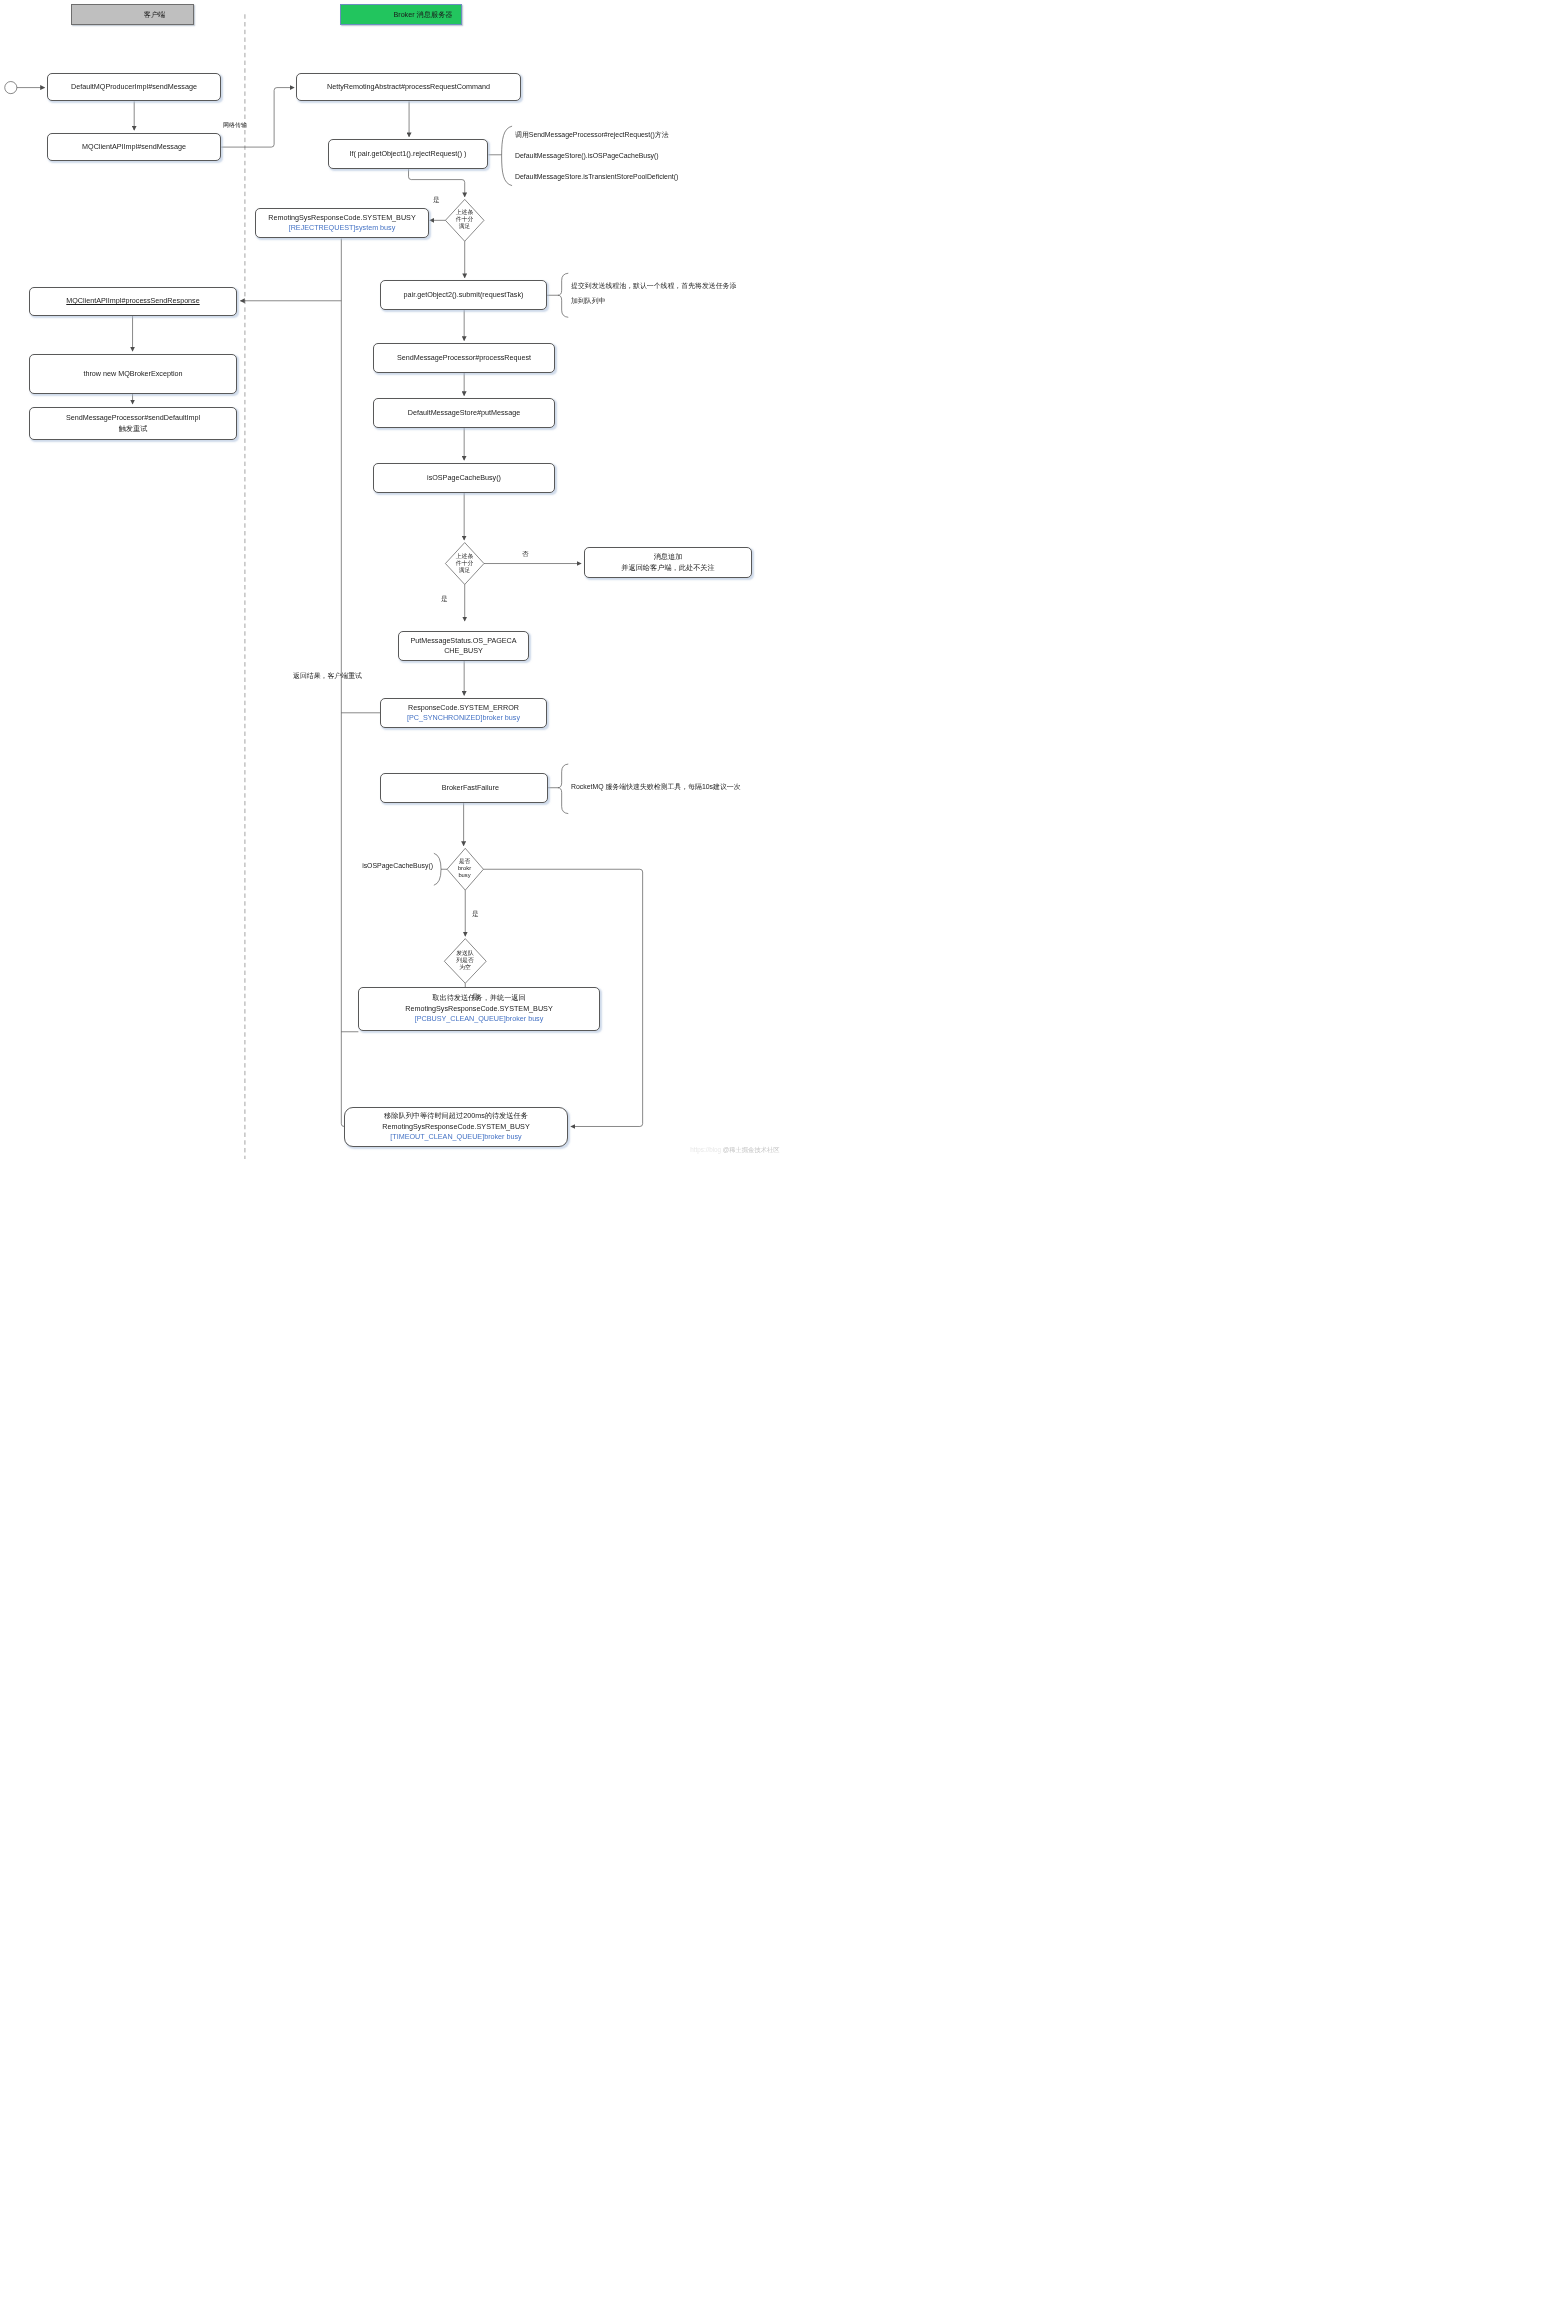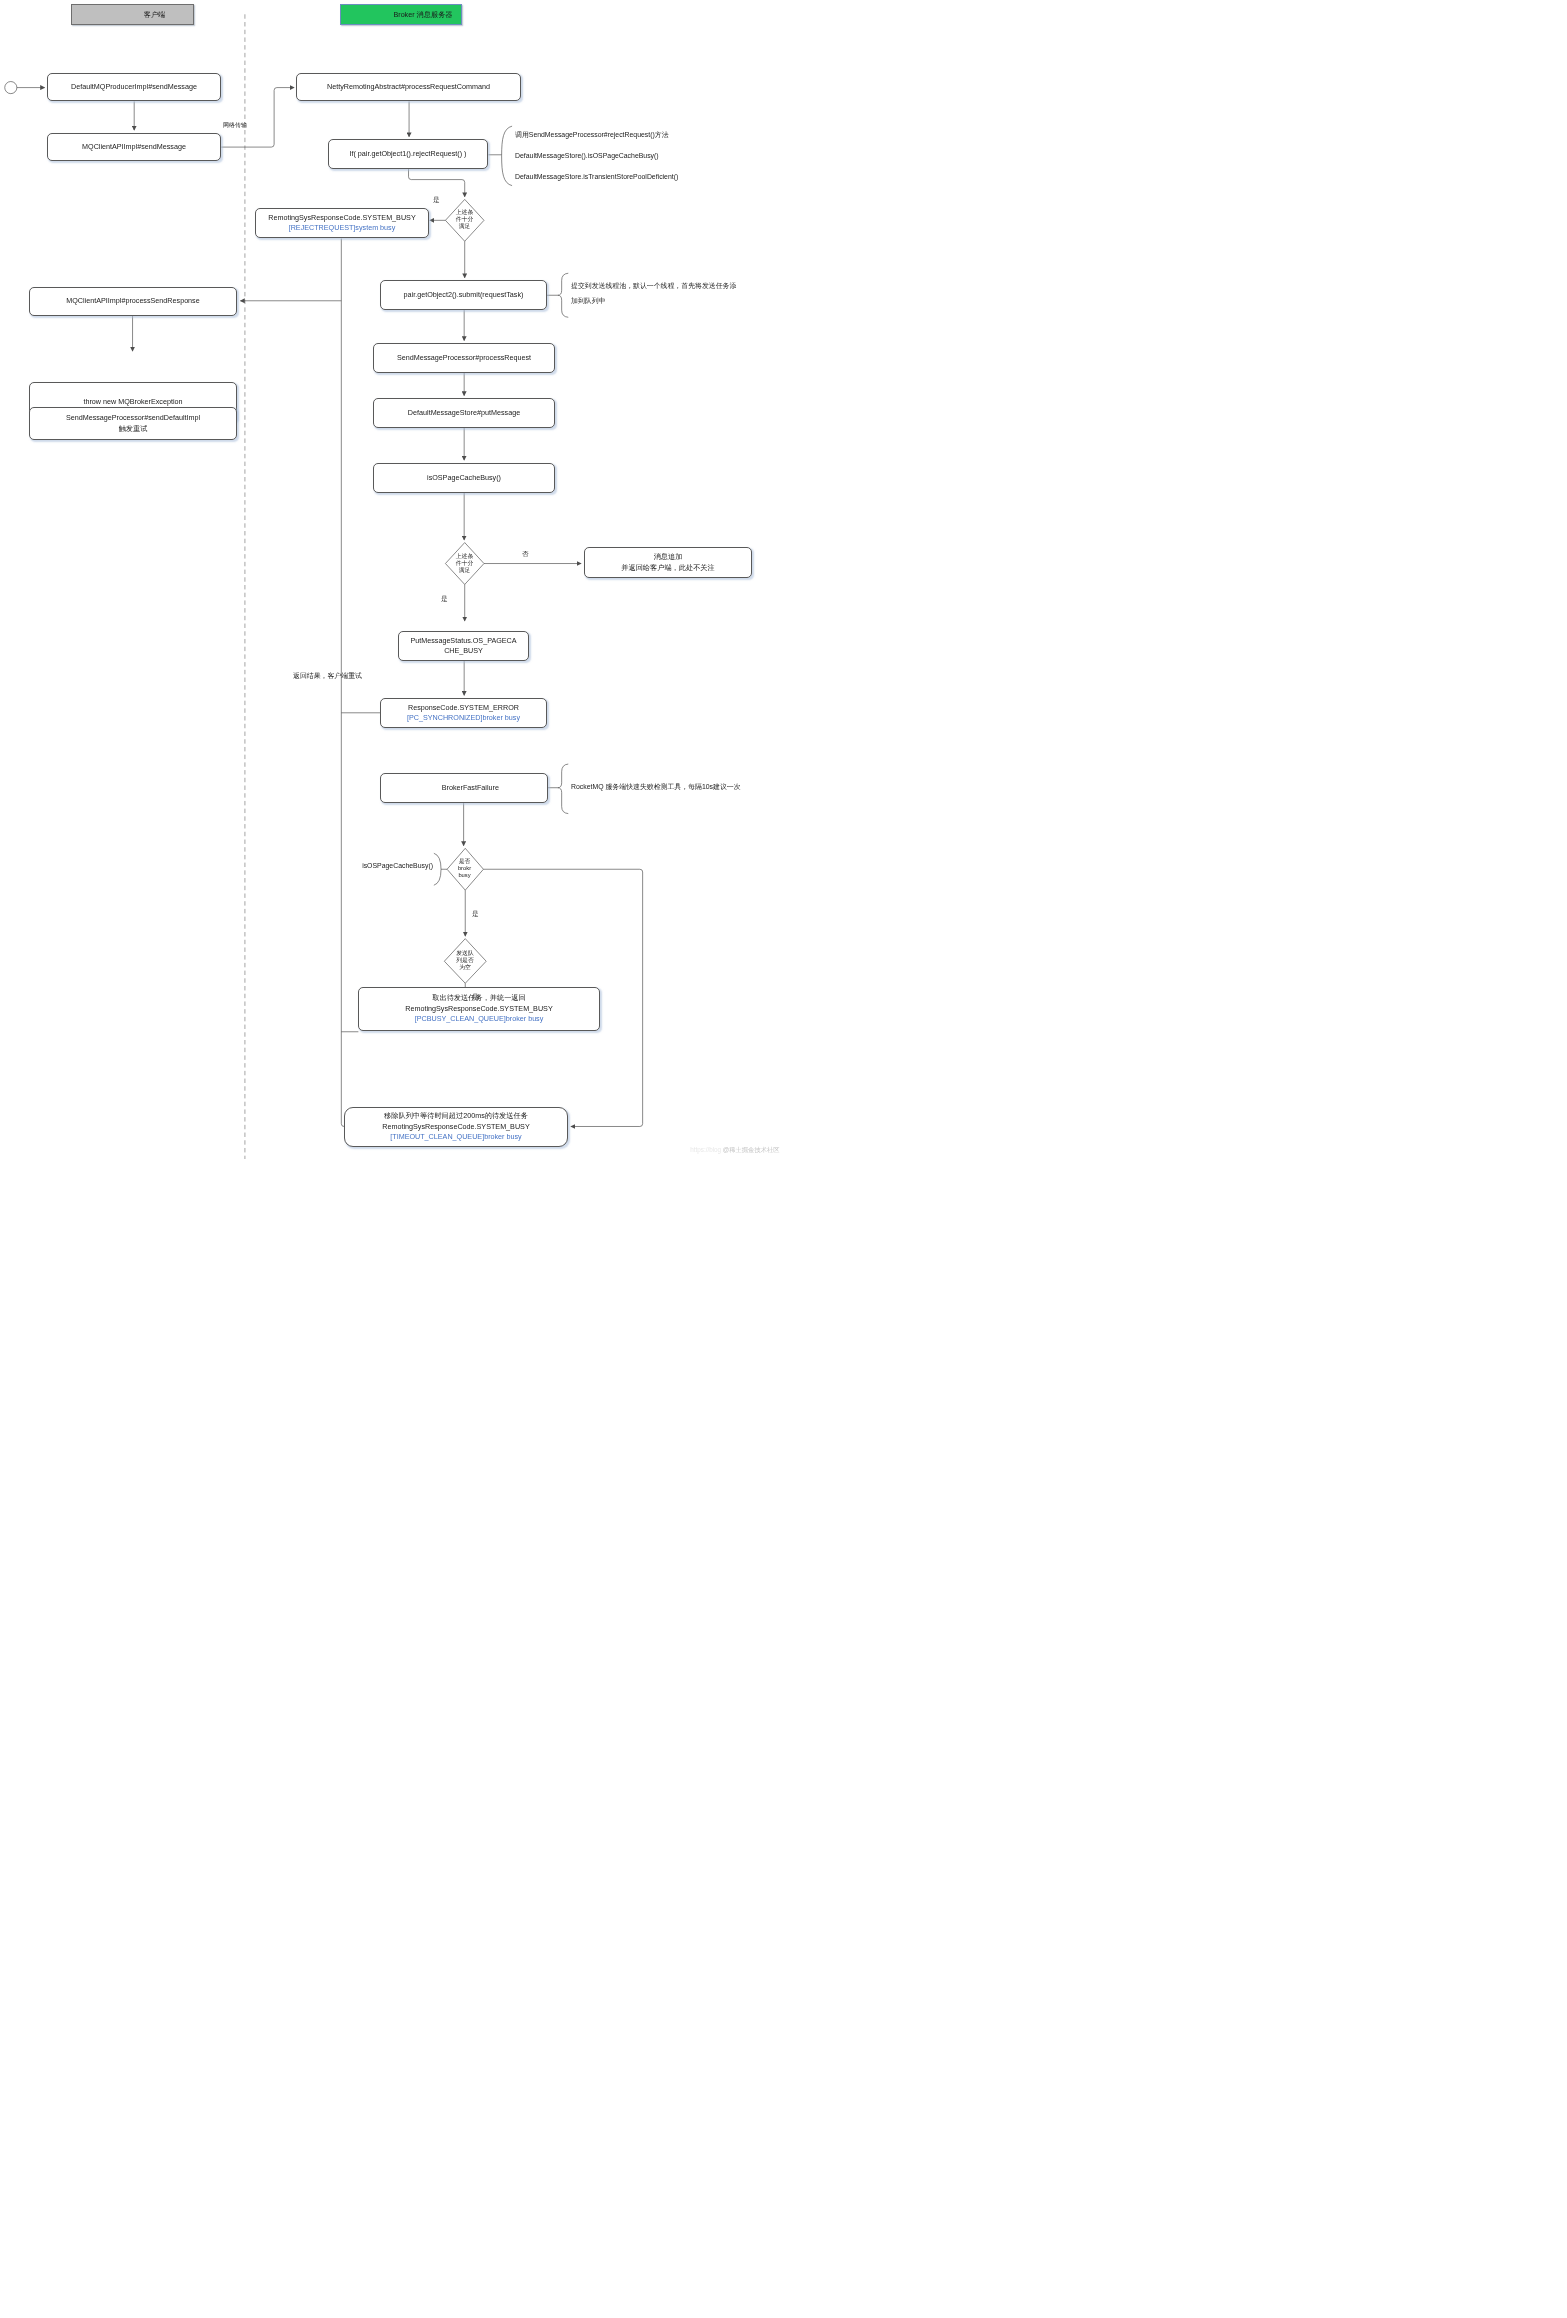--- a/index.html
+++ b/index.html
@@ -87,24 +87,24 @@
   <div class="hdr hdr-broker" style="left:340px;top:3.9px;width:122px;height:21.5px;">
     <span>Broker 消息服务器</span>
   </div>
 
   <div class="node" style="left:47px;top:73px;width:174px;height:28px;">
     <span>DefaultMQProducerImpl#sendMessage</span>
   </div>
   <div class="node" style="left:47px;top:133px;width:174px;height:28px;">
     <span>MQClientAPIImpl#sendMessage</span>
   </div>
-  <div class="node" style="left:29px;top:287px;width:208px;height:29px;">
+  <div class="node" style="left:29px;top:287px;width:208px;height:29px;text-decoration:underline;">
     <span>MQClientAPIImpl#processSendResponse</span>
   </div>
-  <div class="node" style="left:29px;top:354px;width:208px;height:40px;margin-top:28px;">
+  <div class="node" style="left:29px;top:354px;width:208px;height:40px;">
     <span>throw new MQBrokerException</span>
   </div>
   <div class="node" style="left:29px;top:407px;width:208px;height:33px;">
     <span>SendMessageProcessor#sendDefaultImpl</span>
     <span>触发重试</span>
   </div>
 
   <div class="node" style="left:296px;top:73px;width:225px;height:28px;">
     <span>NettyRemotingAbstract#processRequestCommand</span>
   </div>

